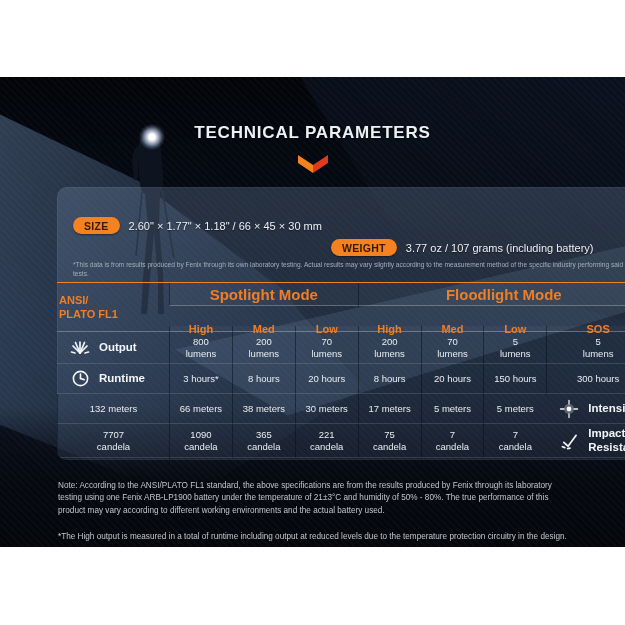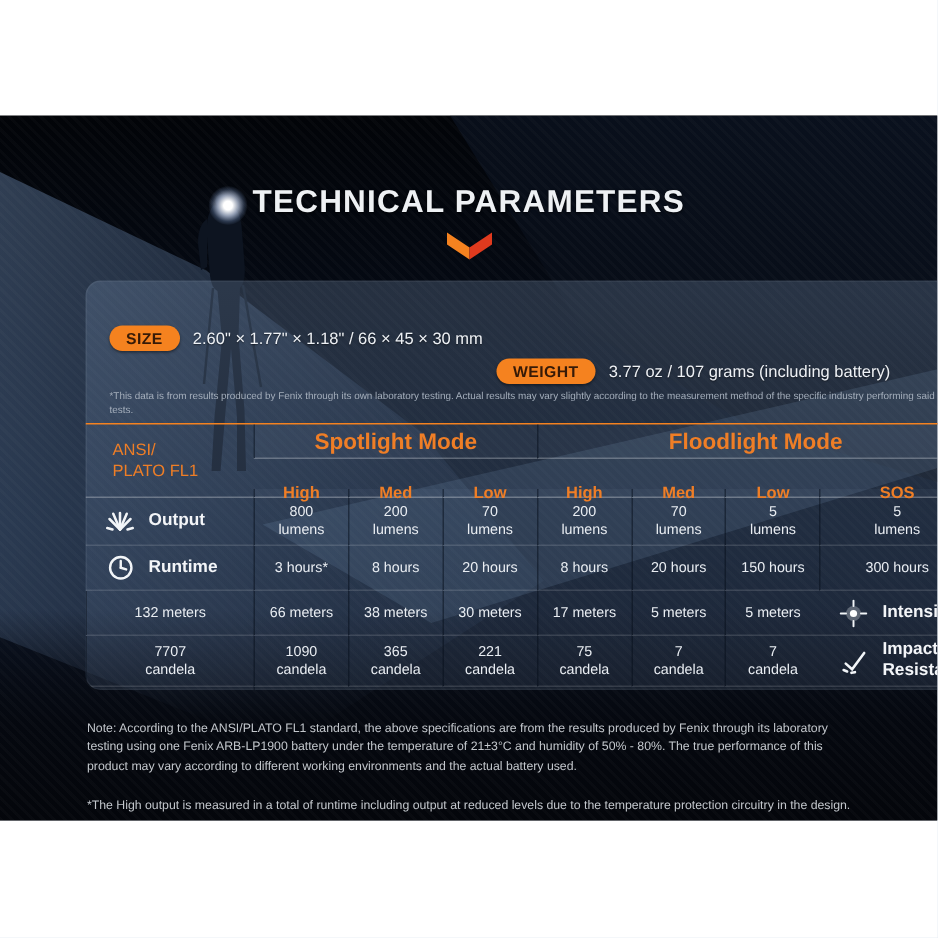--- a/index.html
+++ b/index.html
@@ -18,41 +18,41 @@
   .fg{position:absolute;left:0;bottom:0;width:100%;height:30%;
     background:linear-gradient(180deg,rgba(8,12,20,0),#05080f 55%,#04060b 100%);}
   .hatch{position:absolute;inset:0;background:repeating-linear-gradient(45deg,rgba(255,255,255,.02) 0 2px,transparent 2px 5px);}
 
   .lamp-glow{position:absolute;left:139px;top:124px;width:26px;height:26px;border-radius:50%;
     background:radial-gradient(circle,#ffffff 0 16%,rgba(214,228,255,.65) 38%,rgba(140,170,220,.25) 58%,transparent 72%);}
   .climber{position:absolute;left:128px;top:128px;}
 
   
   .title{position:absolute;left:0;right:0;top:123px;text-align:center;color:#eef1f4;
-    font-size:21px;font-weight:bold;letter-spacing:.8px;text-shadow:0 1px 2px rgba(0,0,0,.8);}
+    font-size:17px;font-weight:bold;letter-spacing:.8px;text-shadow:0 1px 2px rgba(0,0,0,.8);}
   .chev{position:absolute;left:0;right:0;top:154px;text-align:center;}
 
   
   .panel{position:absolute;left:57px;top:187px;width:592px;height:273px;border-radius:10px;
     background:linear-gradient(180deg,rgba(116,140,172,.30),rgba(78,98,128,.24));
     box-shadow:0 0 0 1px rgba(255,255,255,.05) inset;overflow:hidden;}
   .sw-row{display:flex;align-items:center;padding:8px 16px 3px 16px;}
   .sw-left{flex:0 0 258px;display:flex;align-items:center;gap:9px;}
   .sw-right{flex:1;display:flex;align-items:center;gap:9px;margin-top:44px;}
   .pill{background:#f5821f;color:#361a07;font-size:10.5px;font-weight:bold;letter-spacing:.3px;
     padding:2.5px 11px;border-radius:10px;box-shadow:0 1px 2px rgba(0,0,0,.45);white-space:nowrap;}
   .sw-val{color:#eef1f5;font-size:11px;white-space:nowrap;text-shadow:0 1px 1px rgba(0,0,0,.5);}
   .disclaimer{padding:2px 16px 4px 16px;color:#a4aebb;font-size:6.6px;line-height:1.3;}
   .orange-line{border-top:1.6px solid #f5821f;}
 
   
   .tbl{display:grid;grid-template-columns:112px repeat(7,1fr);
     grid-template-rows:23px 26px 32px 30px 30px 34px 30px 25px;}
-  .corner{grid-column:1;grid-row:1/3;display:flex;align-items:center;padding-left:18px;
-    color:#ef7e26;font-weight:normal;font-size:11px;line-height:1.3;white-space:pre-line;
+  .corner{grid-column:1;grid-row:1/3;display:flex;align-items:center;padding-left:2px;
+    color:#ef7e26;font-weight:bold;font-size:11px;line-height:1.3;white-space:pre-line;
     border-bottom:1px solid rgba(255,255,255,.28);}
   .group{font-size:15px;font-weight:bold;color:#ef7e26;text-align:center;display:flex;align-items:center;justify-content:center;
     border-bottom:1px solid rgba(255,255,255,.25);border-left:1px solid rgba(6,14,26,.5);background:rgba(150,175,210,.06);}
   .g1{grid-column:2/5;grid-row:1;}
   .g2{grid-column:5/9;grid-row:1;}
   .ch{grid-row:2;font-size:11px;font-weight:bold;color:#ef7e26;display:flex;align-items:center;justify-content:center;
     border-left:1px solid rgba(6,14,26,.5);border-bottom:1px solid rgba(255,255,255,.28);background:rgba(150,175,210,.06);margin-top:20px;}
   .rlabel{display:flex;align-items:center;gap:8px;padding-left:12px;color:#f3f5f8;font-weight:bold;font-size:11.5px;}
   .rtext{white-space:pre-line;line-height:1.15;}
   .ic{width:22px;height:20px;display:flex;align-items:center;justify-content:center;flex:0 0 22px;}

